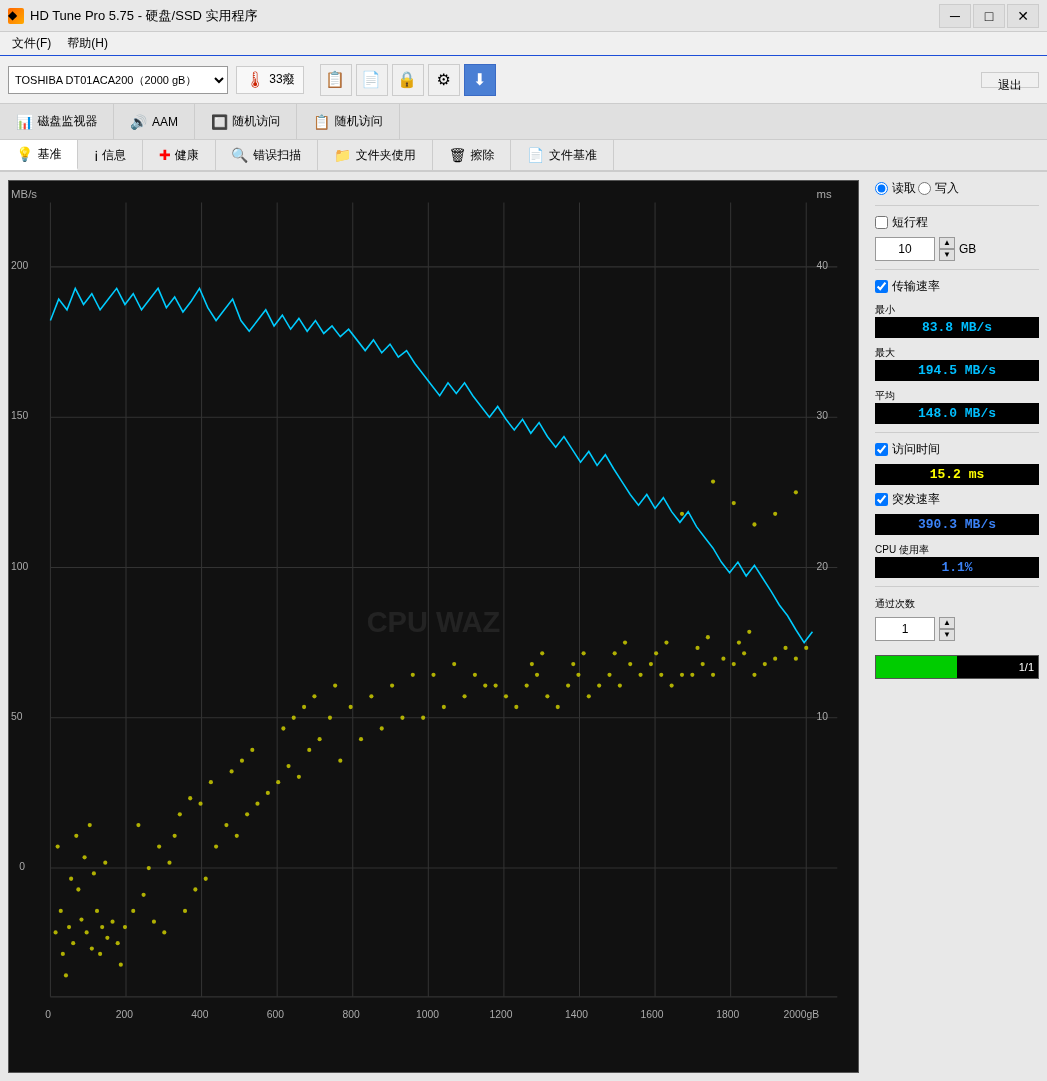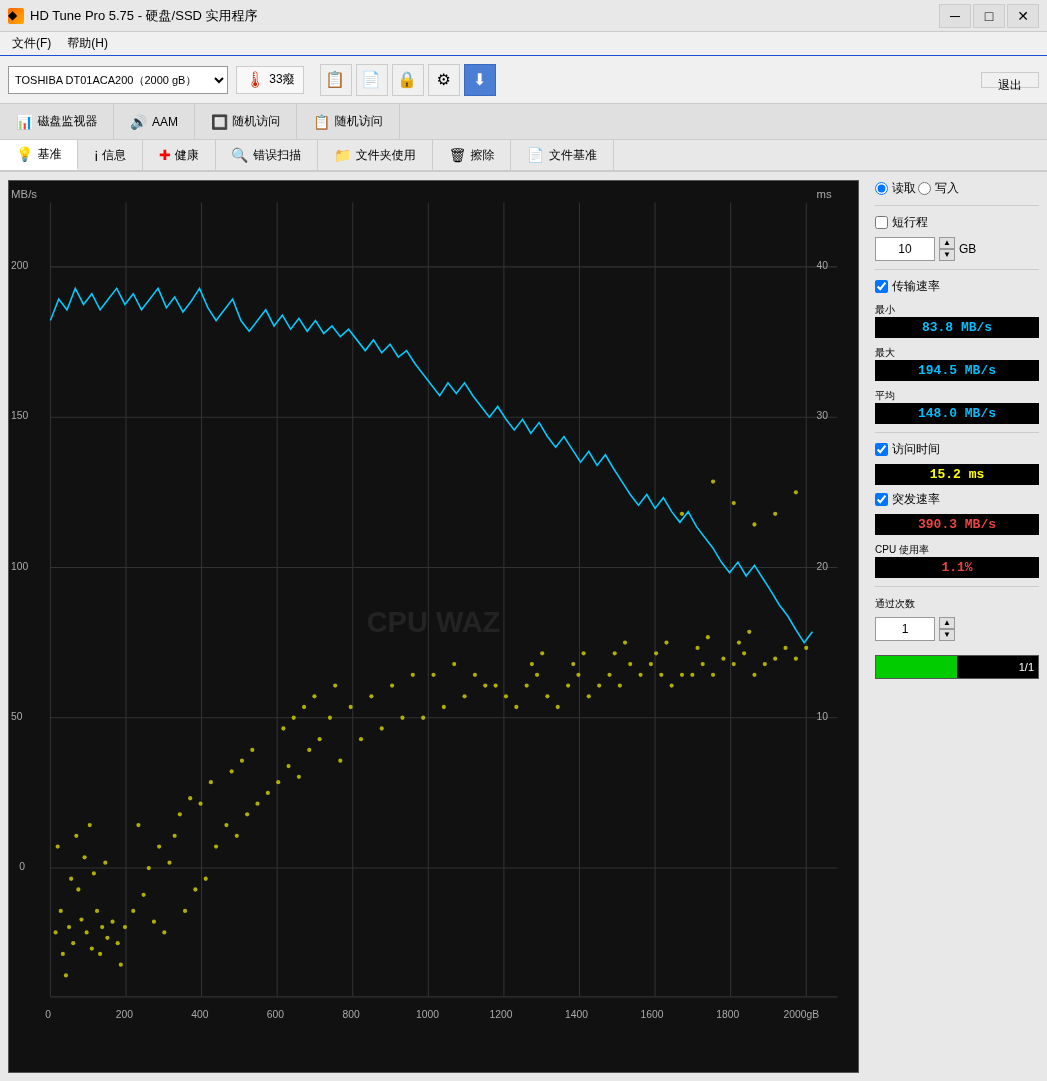--- a/index.html
+++ b/index.html
@@ -227,21 +227,21 @@
       background: #000;
       color: #00bfff;
       font-size: 13px;
       font-weight: bold;
       padding: 3px 6px;
       text-align: center;
       width: 100%;
       font-family: 'Courier New', monospace;
     }
     .stat-box.yellow { color: #ffff00; }
-    .stat-box.white { color: #ef4444; }
+    .stat-box.white { color: #3b82f6; }
     .divider { 
       height: 1px; 
       background: #ccc; 
       margin: 2px 0;
     }
     .passes-row {
       display: flex;
       align-items: center;
       gap: 4px;
     }

